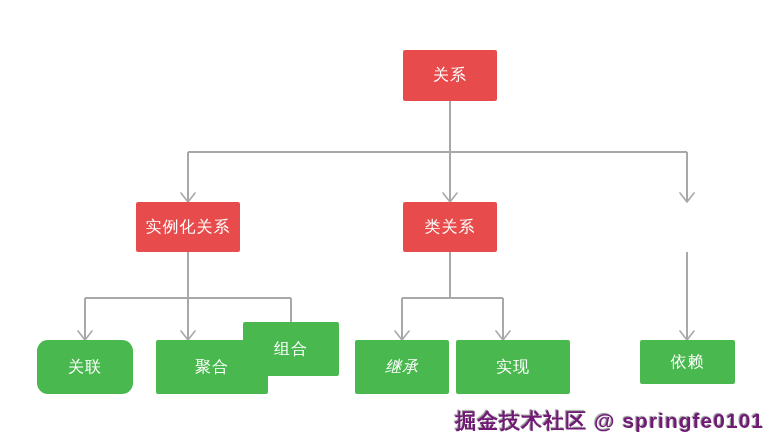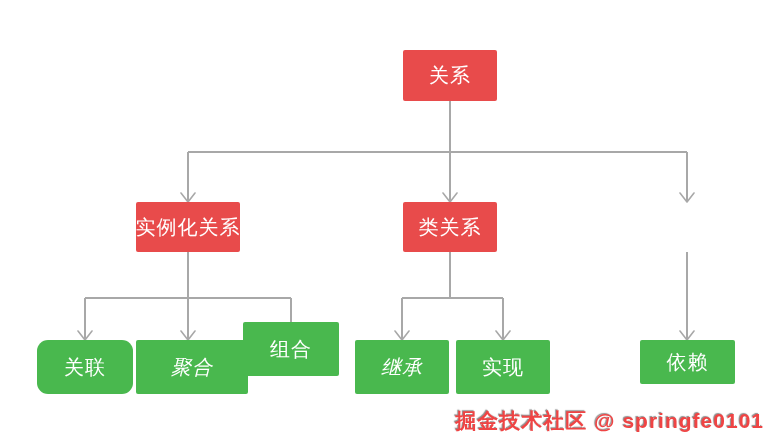--- a/index.html
+++ b/index.html
@@ -31,36 +31,36 @@
     stroke-width: 1.6;
     stroke-linecap: round;
     stroke-linejoin: round;
   }
   .node {
     position: absolute;
     display: flex;
     align-items: center;
     justify-content: center;
     color: #ffffff;
-    font-size: 20px;
+    font-size: 16px;
     letter-spacing: 1px;
     border-radius: 2px;
     box-sizing: border-box;
     white-space: nowrap;
   }
   .node.red { background: var(--red, #e84b4b); }
   .node.green { background: var(--green, #49b84e); }
   .watermark {
     position: absolute;
     right: 8px;
     top: 407px;
     font-size: 21px;
     font-weight: bold;
     letter-spacing: 1px;
-    color: #ef4444;
+    color: #701a75;
     text-shadow: 1px 1px 0 #ffffff, -1px -1px 1px #8d8d8d;
     white-space: nowrap;
   }
 </style>
 </head>
 <body>
 
 <div class="canvas">
 
   <svg class="connectors" viewBox="0 0 772 448" aria-hidden="true">
@@ -92,20 +92,20 @@
     <path d="M687 252 V340"></path>
     <path class="chev" d="M680 331 L687 340 L694 331"></path>
   </svg>
 
   <div class="node red" style="left:403px; top:50px; width:94px; height:51px;">关系</div>
 
   <div class="node red" style="left:136px; top:202px; width:104px; height:50px;">实例化关系</div>
   <div class="node red" style="left:403px; top:202px; width:94px; height:50px;">类关系</div>
 
   <div class="node green" style="left:37px; top:340px; width:96px; height:54px;border-radius:11px;">关联</div>
-  <div class="node green" style="left:136px; top:340px; width:112px; height:54px;font-style:italic;">聚合</div>
+  <div class="node green" style="left:156px; top:340px; width:112px; height:54px;">聚合</div>
   <div class="node green" style="left:243px; top:322px; width:96px; height:54px;">组合</div>
   <div class="node green" style="left:355px; top:340px; width:94px; height:54px;font-style:italic;">继承</div>
-  <div class="node green" style="left:456px; top:340px; width:94px; height:54px;">实现</div>
+  <div class="node green" style="left:456px; top:340px; width:114px; height:54px;">实现</div>
   <div class="node green" style="left:640px; top:340px; width:95px; height:44px;">依赖</div>
 
   <div class="watermark">掘金技术社区 @ springfe0101</div>
 </div>
 
 </body></html>

